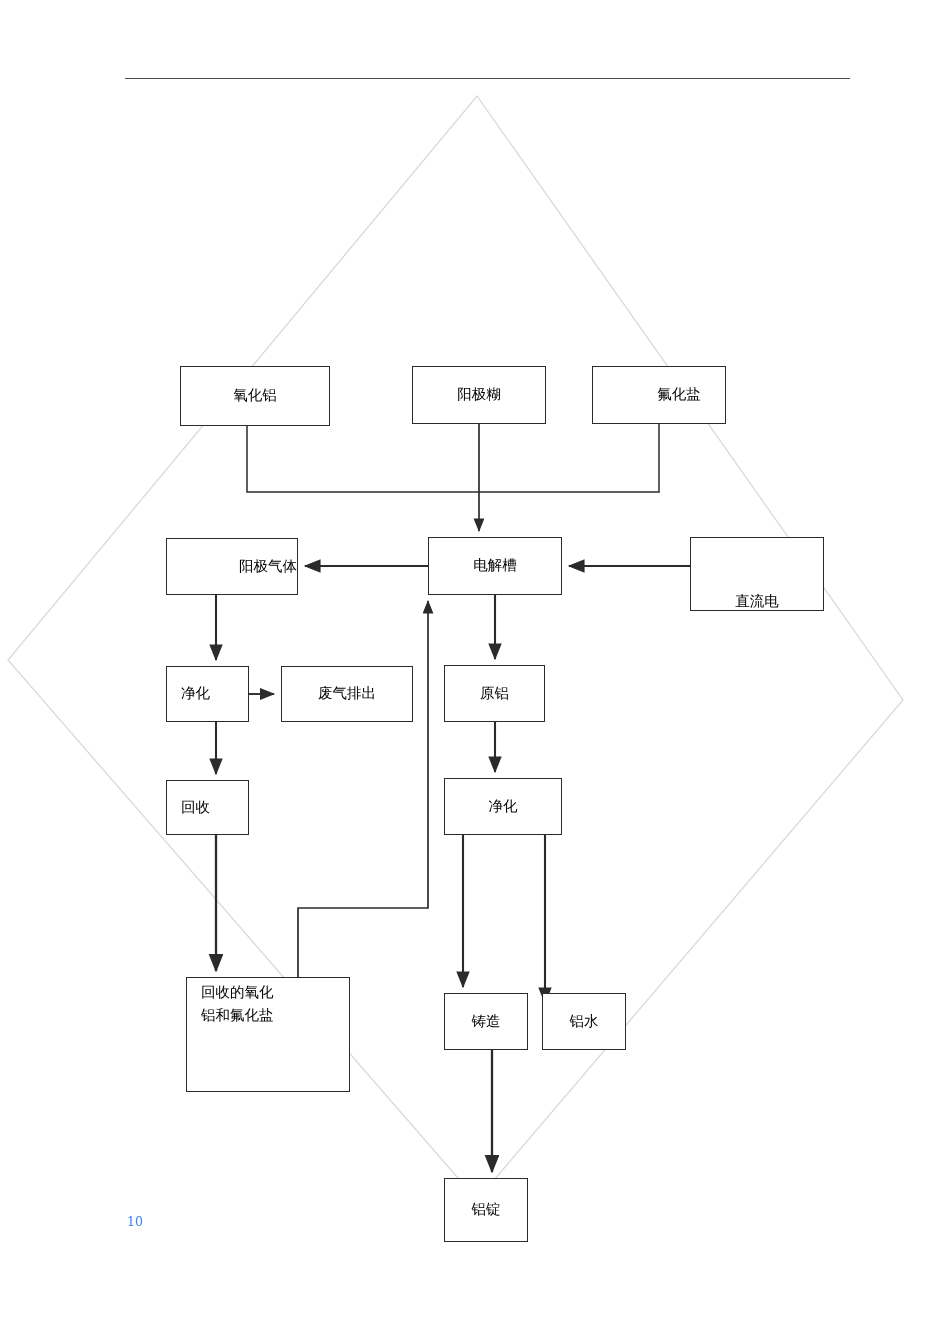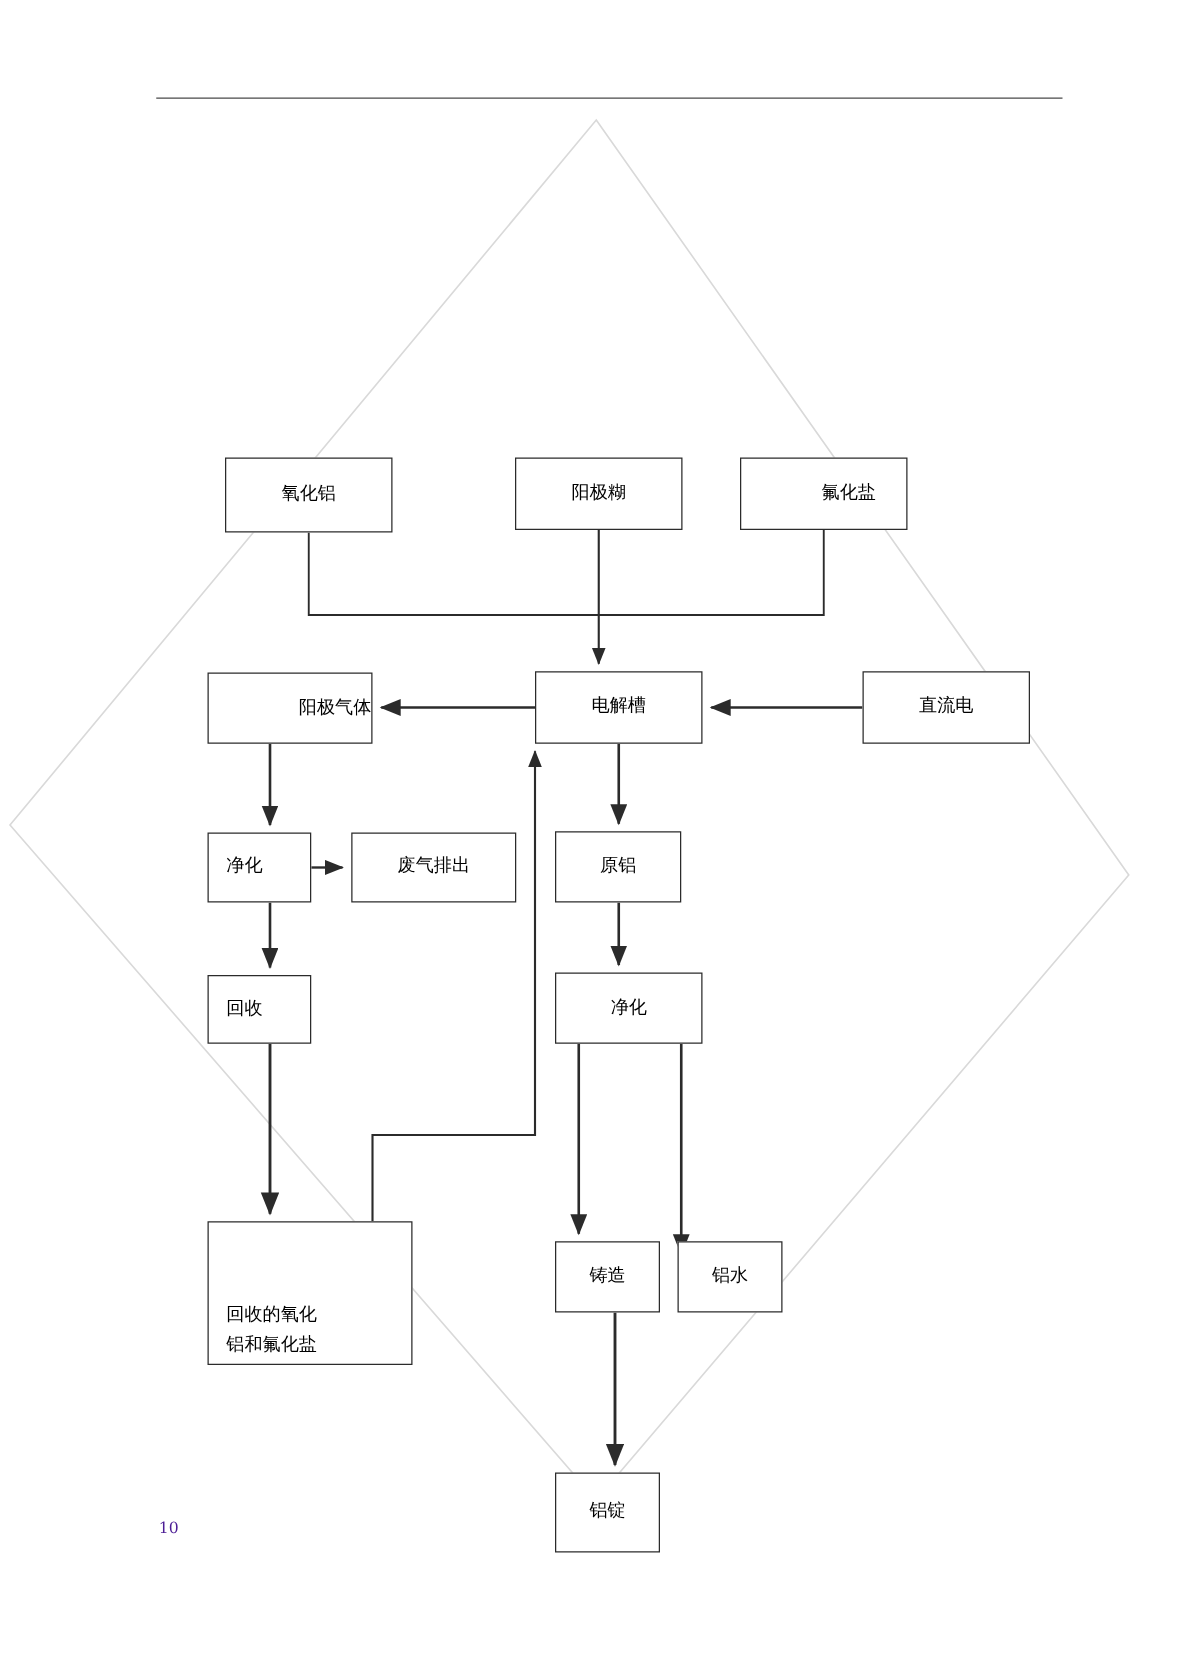--- a/index.html
+++ b/index.html
@@ -60,21 +60,22 @@
     display: block;
     padding-left: 14px;
     white-space: pre;
   }
   .node.center .label {
     padding-left: 0;
     width: 100%;
     text-align: center;
   }
   .node.twoline {
-    align-items: flex-end;
+    align-items: flex-start;
+    margin-left: 20px;
   }
   .node.twoline .stack {
     width: 100%;
     padding-left: 14px;
     box-sizing: border-box;
   }
   .node.twoline .stack .ln {
     display: block;
     margin: 6px 0;
     white-space: pre;
@@ -86,21 +87,21 @@
     width: 950px;
     height: 1343px;
     z-index: 2;
   }
   .page-num {
     position: absolute;
     left: 127px;
     top: 1214px;
     font-family: "DejaVu Serif", "Liberation Serif", serif;
     font-size: 12.5px;
-    color: #4c1d95;
+    color: #3b82f6;
     text-align: center;
   }
 </style>
 </head>
 <body>
 
 <div id="page">
 
   <div class="header-rule"></div>
 
@@ -143,41 +144,41 @@
       <path d="M463,835 L463,987" stroke-width="2.1" marker-end="url(#ah)"></path>
 
       <path d="M545,835 L545,1003" stroke-width="2.1" marker-end="url(#ah)"></path>
 
       <path d="M492,1050 L492,1172" stroke-width="2.3" marker-end="url(#ah)"></path>
     </g>
   </svg>
 
   <div class="diagram">
 
-    <div class="node center" style="left:180px; top:366px; width:134px; height:60px;">
+    <div class="node center" style="left:180px; top:366px; width:150px; height:60px;">
       <span class="label">氧化铝</span>
     </div>
 
     <div class="node center" style="left:412px; top:366px; width:134px; height:58px;">
       <span class="label">阳极糊</span>
     </div>
 
     <div class="node center" style="left:592px; top:366px; width:134px; height:58px;padding-left:40px;">
       <span class="label">氟化盐</span>
     </div>
 
     <div class="node" style="left:166px; top:538px; width:132px; height:57px;justify-content:flex-end;">
       <span class="label">阳极气体</span>
     </div>
 
     <div class="node center" style="left:428px; top:537px; width:134px; height:58px;">
       <span class="label">电解槽</span>
     </div>
 
-    <div class="node center" style="left:690px; top:537px; width:134px; height:58px;">
+    <div class="node center" style="left:690px; top:537px; width:134px; height:74px;align-items:flex-end;">
       <span class="label">直流电</span>
     </div>
 
     <div class="node" style="left:166px; top:666px; width:83px; height:56px;">
       <span class="label">净化</span>
     </div>
 
     <div class="node center" style="left:281px; top:666px; width:132px; height:56px;">
       <span class="label">废气排出</span>
     </div>

